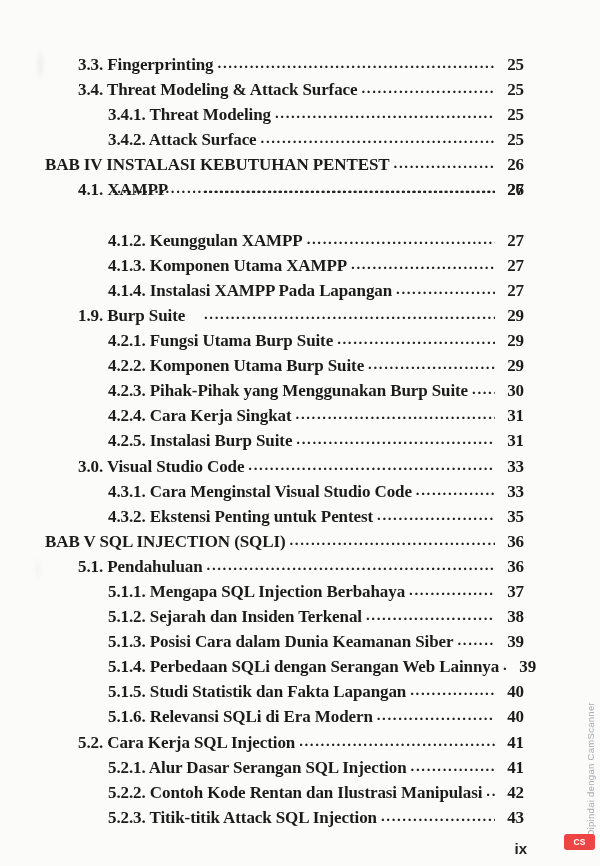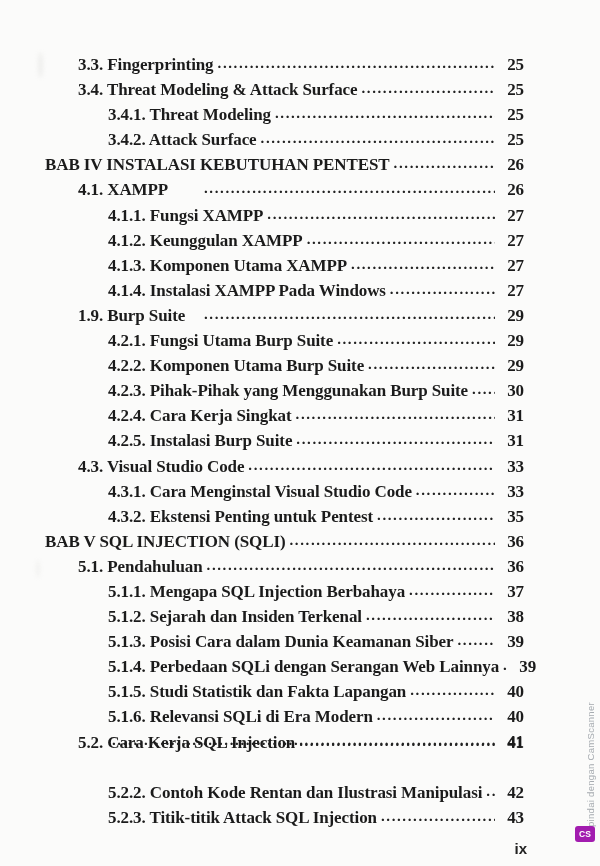--- a/index.html
+++ b/index.html
@@ -58,24 +58,24 @@
     writing-mode:vertical-rl;
     transform:rotate(180deg);
     font-family:"Liberation Sans", sans-serif;
     font-size:9.5px;
     letter-spacing:0.3px;
     color:#a6abb0;
     white-space:nowrap;
   }
   .wm-badge{
     position:absolute;
-    right:5px;bottom:24px;
-    width:20px;height:16px;
+    right:5px;bottom:16px;
+    width:31px;height:16px;
     border-radius:3px;
-    background:#a21caf;
+    background:#ef4444;
     color:#ffffff;
     font-family:"Liberation Sans", sans-serif;
     font-weight:700;
     font-size:8.5px;
     display:flex;align-items:center;justify-content:center;
   }
   
   .smudge{position:absolute;background:#c9c9c5;opacity:0.25;border-radius:50%;filter:blur(2px);}
   .s1{left:38px;top:52px;width:5px;height:26px;}
   .s2{left:36px;top:560px;width:4px;height:18px;opacity:0.18;}
@@ -112,36 +112,35 @@
         <span class="title">BAB IV INSTALASI KEBUTUHAN PENTEST</span>
         <span class="dots"></span>
         <span class="pg">26</span>
       </div>
       <div class="row lvl1">
         <span class="title gapped">4.1. XAMPP</span>
         <span class="dots"></span>
         <span class="pg">26</span>
       </div>
       <div class="row lvl2">
-        <span class="title">4.1.1. Fungsi XAMPP</span>
         <span class="dots"></span>
         <span class="pg">27</span>
       </div>
       <div class="row lvl2">
         <span class="title">4.1.2. Keunggulan XAMPP</span>
         <span class="dots"></span>
         <span class="pg">27</span>
       </div>
       <div class="row lvl2">
         <span class="title">4.1.3. Komponen Utama XAMPP</span>
         <span class="dots"></span>
         <span class="pg">27</span>
       </div>
       <div class="row lvl2">
-        <span class="title">4.1.4. Instalasi XAMPP Pada Windows</span>
+        <span class="title">4.1.4. Instalasi XAMPP Pada Lapangan</span>
         <span class="dots"></span>
         <span class="pg">27</span>
       </div>
       <div class="row lvl1">
         <span class="title gapped">1.9. Burp Suite</span>
         <span class="dots"></span>
         <span class="pg">29</span>
       </div>
       <div class="row lvl2">
         <span class="title">4.2.1. Fungsi Utama Burp Suite</span>
@@ -162,21 +161,21 @@
         <span class="title">4.2.4. Cara Kerja Singkat</span>
         <span class="dots"></span>
         <span class="pg">31</span>
       </div>
       <div class="row lvl2">
         <span class="title">4.2.5. Instalasi Burp Suite</span>
         <span class="dots"></span>
         <span class="pg">31</span>
       </div>
       <div class="row lvl1">
-        <span class="title">4.3. Visual Studio Code</span>
+        <span class="title">3.0. Visual Studio Code</span>
         <span class="dots"></span>
         <span class="pg">33</span>
       </div>
       <div class="row lvl2">
         <span class="title">4.3.1. Cara Menginstal Visual Studio Code</span>
         <span class="dots"></span>
         <span class="pg">33</span>
       </div>
       <div class="row lvl2">
         <span class="title">4.3.2. Ekstensi Penting untuk Pentest</span>
@@ -222,20 +221,21 @@
         <span class="title">5.1.6. Relevansi SQLi di Era Modern</span>
         <span class="dots"></span>
         <span class="pg">40</span>
       </div>
       <div class="row lvl1">
         <span class="title">5.2. Cara Kerja SQL Injection</span>
         <span class="dots"></span>
         <span class="pg">41</span>
       </div>
       <div class="row lvl2">
+        <span class="title">5.2.1. Alur Dasar Serangan SQL Injection</span>
         <span class="dots"></span>
         <span class="pg">41</span>
       </div>
       <div class="row lvl2">
         <span class="title">5.2.2. Contoh Kode Rentan dan Ilustrasi Manipulasi</span>
         <span class="dots"></span>
         <span class="pg">42</span>
       </div>
       <div class="row lvl2">
         <span class="title">5.2.3. Titik-titik Attack SQL Injection</span>

